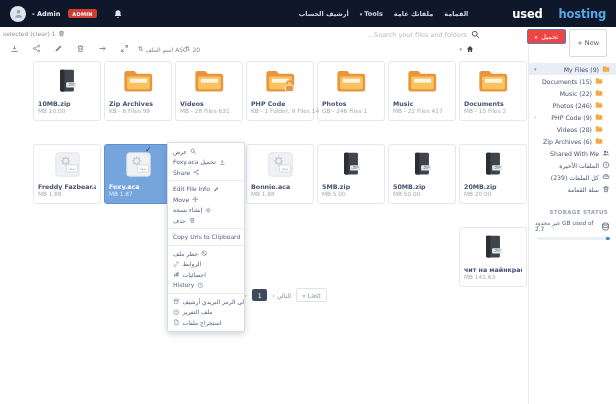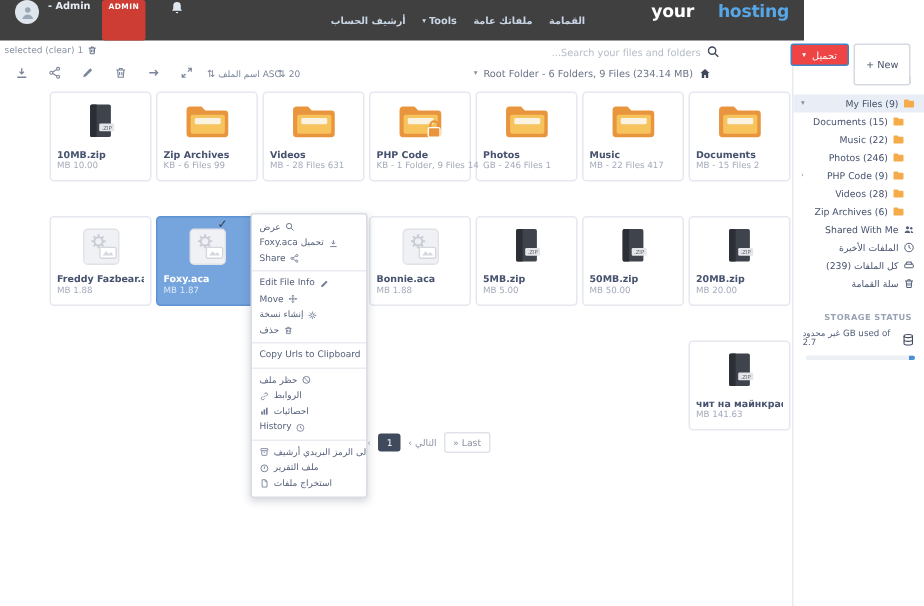--- a/index.html
+++ b/index.html
@@ -1,21 +1,21 @@
 <!DOCTYPE html>
 <html><head>
 <meta charset="utf-8">
 <style>
   * { margin:0; padding:0; box-sizing:border-box; }
   html,body { width:616px; height:404px; overflow:hidden; background:#fff;
     font-family:"DejaVu Sans", sans-serif; position:relative; }
 
   
-  .navbar { position:absolute; left:0; top:0; width:536px; height:27px; background:#404040;
-    display:flex; padding:0 10px; z-index:30; }
+  .navbar { position:absolute; left:0; top:0; width:616px; height:27px; background:#0f172a;
+    display:flex; align-items:center; padding:0 10px; z-index:30; }
   .avatar { width:16px; height:16px; border-radius:50%; background:#dfe5ec; color:#9aa7b8;
     display:flex; align-items:center; justify-content:center; overflow:hidden; }
   .avatar .ic { width:11px; height:11px; }
   .user-label { color:#e8eef6; font-size:6.5px; font-weight:bold; margin-left:6px; }
   .badge { background:#cd3d34; color:#fff; font-size:5px; font-weight:bold; padding:1.5px 4px;
     border-radius:2px; margin-left:8px; letter-spacing:.3px; }
   .bell { width:10px; height:10px; color:#dfe7f1; margin-left:16px; }
   .nav-links { margin-left:auto; margin-right:44px; display:flex; direction:rtl; gap:11px; align-items:center; }
   .nav-link { color:#c9d4e4; font-size:6.5px; font-weight:bold; display:flex; align-items:center; gap:2px; }
   .nav-caret { font-size:5px; color:#c9d4e4; }
@@ -137,21 +137,21 @@
         <span>ملفاتك عامة</span>
       </span>
     <span class="nav-link">
         <span>Tools</span>
         <span class="nav-caret">▾</span>
       </span>
     <span class="nav-link">
         <span>أرشيف الحساب</span>
       </span>
   </div>
-  <div class="logo"><span class="l1">your</span><span class="l2">hosting</span></div>
+  <div class="logo"><span class="l1">used</span><span class="l2">hosting</span></div>
 </div>
 
 <div class="selected-row">
   <span>selected (clear) 1</span>
   <span class="ic" style="width:7px;height:7px;color:#55607a">
       <svg viewBox="0 0 24 24" fill="none" stroke="currentColor" stroke-width="2">
         <path d="M4 7h16M9.5 7V4.5h5V7M6.5 7l1 13h9l1-13M10 10.5v6M14 10.5v6"></path>
       </svg>
     </span>
 </div>
@@ -214,21 +214,20 @@
 <div class="btn-upload">
   <span>تحميل</span>
   <span class="caret">▾</span>
 </div>
 <div class="btn-new">
     <span>+ New</span>
   </div>
 
 <div class="breadcrumb">
   <span class="caret">▾</span>
-  <span>Root Folder - 6 Folders, 9 Files (234.14 MB)</span>
   <span class="home-ic ic">
       <svg viewBox="0 0 24 24" fill="currentColor">
         <path d="M12 3l9 8.2h-2.6V21h-4.8v-6h-3.2v6H5.6v-9.8H3z"></path>
       </svg>
     </span>
 </div>
 
 <div class="sidebar">
   <div class="sb-header">MY DRIVE</div>
 

